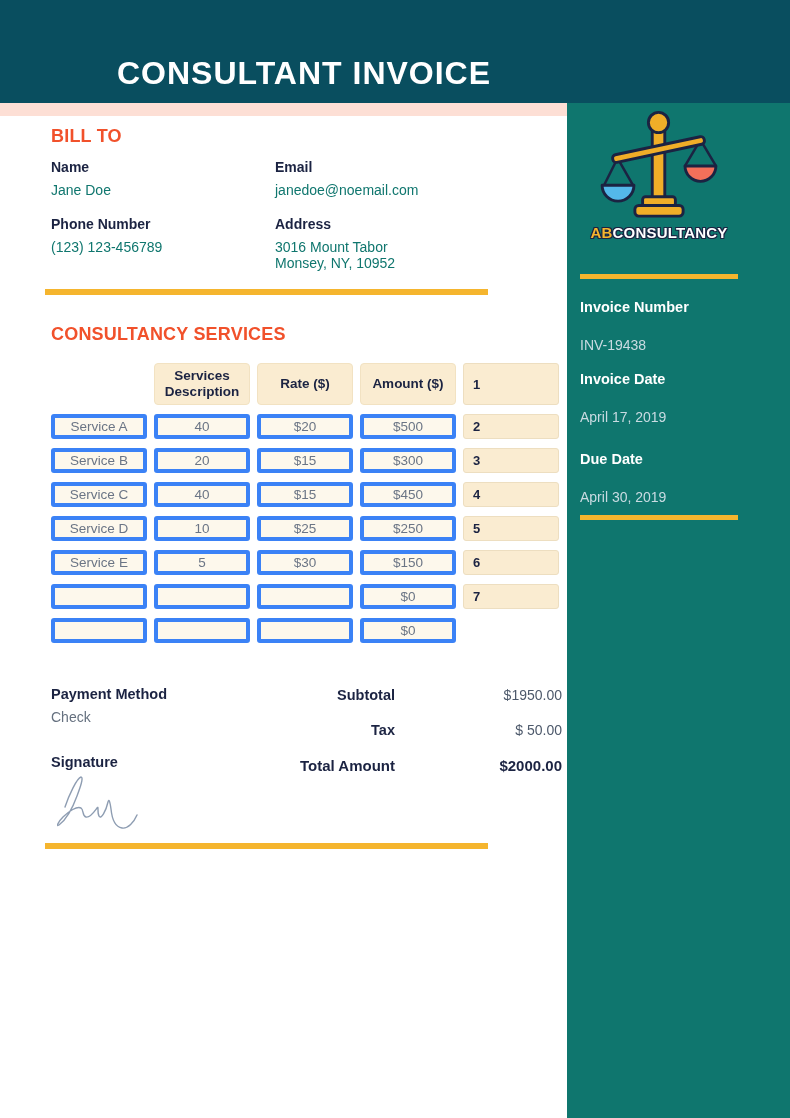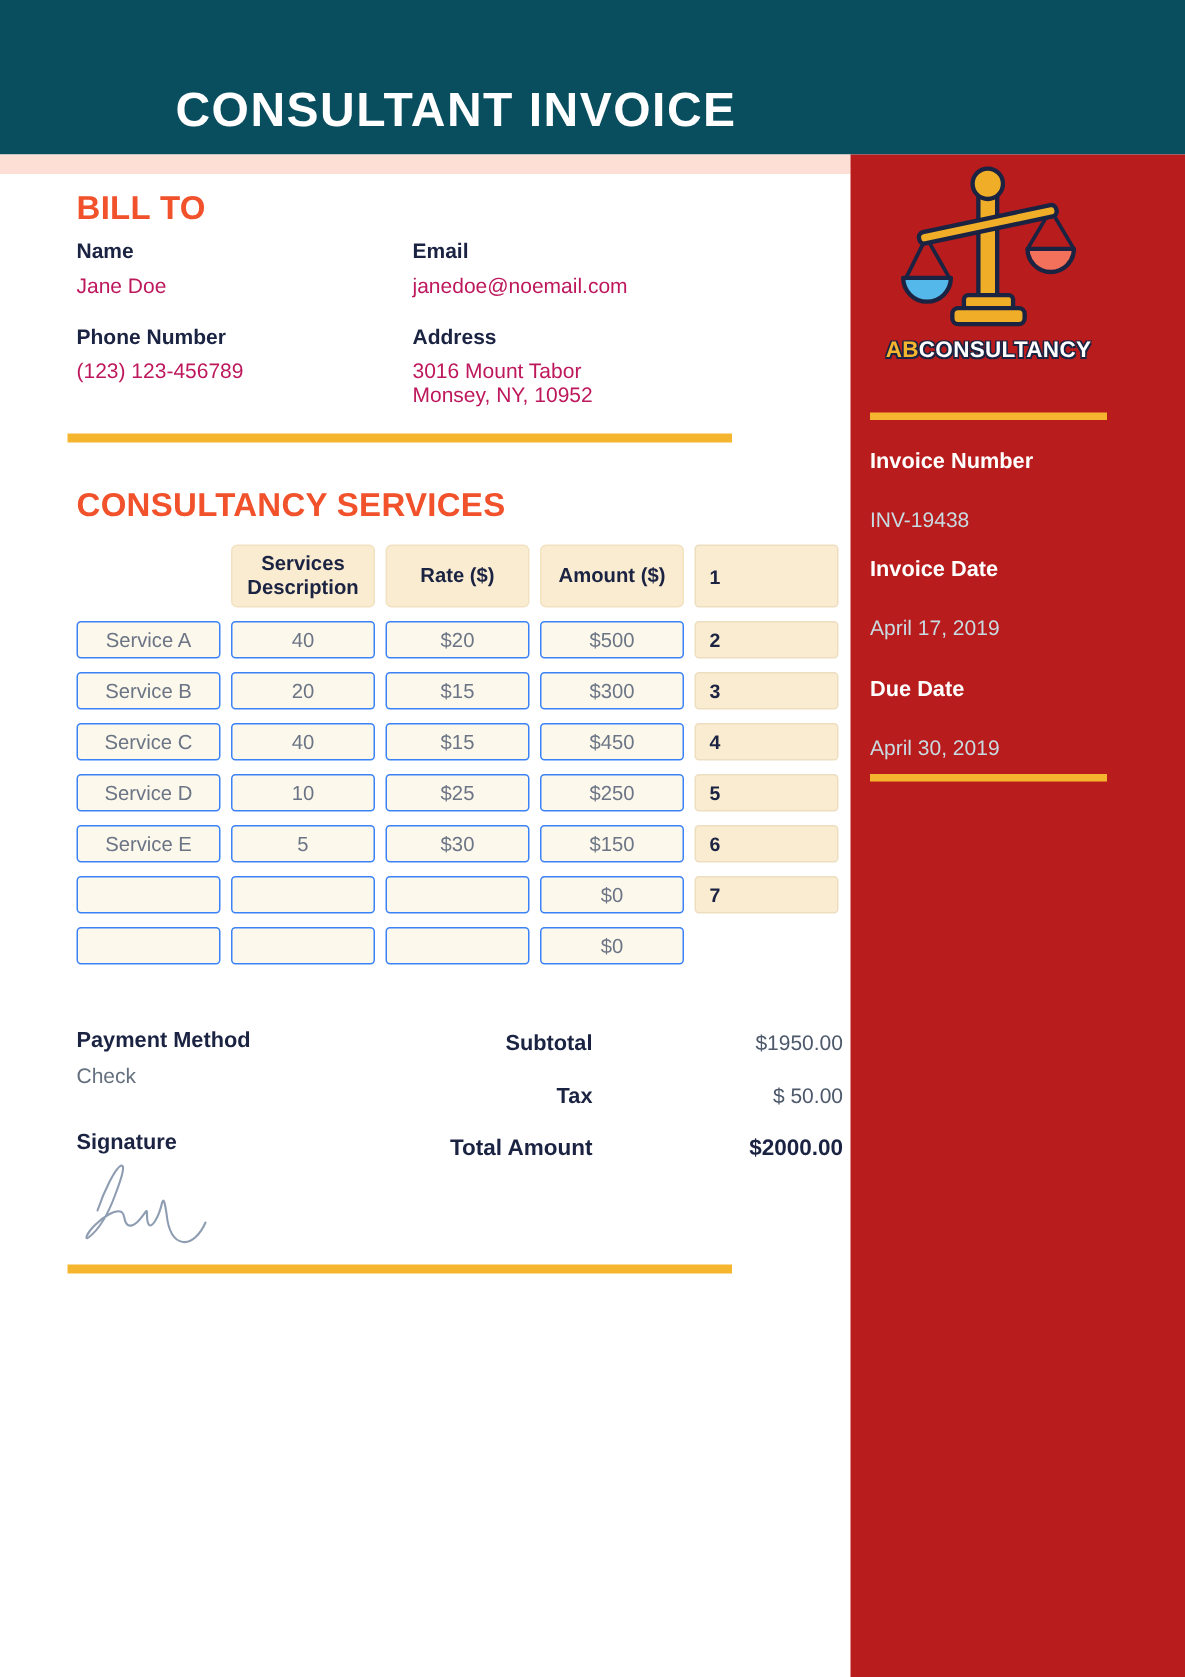--- a/index.html
+++ b/index.html
@@ -8,61 +8,61 @@
   .page { position:relative; width:790px; height:1118px; background:#ffffff; overflow:hidden; }
 
   
   .header { position:absolute; left:0; top:0; width:790px; height:103px; background:#094e5f; }
   .title-wrap { position:absolute; left:0; top:0; width:608px; height:103px;
     display:flex; align-items:flex-end; justify-content:center; padding-bottom:11px; }
   .title { color:#ffffff; font-size:32px; font-weight:bold; letter-spacing:1px; }
   .pink-strip { position:absolute; left:0; top:103px; width:567px; height:13px; background:#fddfd5; }
 
   
-  .sidebar { position:absolute; left:567px; top:103px; width:223px; height:1015px; background:#b91c1c; }
+  .sidebar { position:absolute; left:567px; top:103px; width:223px; height:1015px; background:#0f766e; }
   .side-inner { padding:7px 0 0 13px; width:171px; }
   .logo-wrap { width:158px; text-align:center; }
   .brand { margin-top:2px; font-size:15px; font-weight:bold; letter-spacing:0.2px;
     text-shadow:1px 1px 0 #1b2342,-1px 1px 0 #1b2342,1px -1px 0 #1b2342,-1px -1px 0 #1b2342; }
   .brand .b1 { color:#f5b52e; }
   .brand .b2 { color:#ffffff; }
   .side-divider { width:158px; height:5px; background:#f5b52e; }
   .divider-top { margin-top:33px; }
   .divider-bottom { margin-top:10px; }
   .side-label { font-size:14.5px; font-weight:bold; color:#ffffff; }
   .side-value { font-size:14px; color:#c9dbe2; margin-top:22px; }
   .side-block-1 { margin-top:20px; }
   .side-block-2 { margin-top:18px; }
   .side-block-3 { margin-top:26px; }
 
   
-  .section-heading { position:absolute; left:51px; color:#f1512b; font-size:22px;
+  .section-heading { position:absolute; left:51px; color:#f1512b; font-size:18px;
     font-weight:bold; letter-spacing:0.2px; }
   .h-billto { top:126px; }
   .h-services { top:324px; }
   .billto-grid { position:absolute; left:51px; top:159px; width:470px;
     display:grid; grid-template-columns:224px 1fr; row-gap:17px; }
   .f-label { font-size:14px; font-weight:bold; color:#1b2342; }
-  .f-value { font-size:14px; color:#be185d; margin-top:7px; line-height:16.5px; }
+  .f-value { font-size:14px; color:#0f766e; margin-top:7px; line-height:16.5px; }
 
   .rule { position:absolute; left:45px; width:443px; height:6px; background:#f5b52e; }
   .rule-1 { top:289px; }
   .rule-2 { top:843px; }
 
   
   .svc-table { position:absolute; left:51px; top:363px;
     display:grid; grid-template-columns:repeat(5,96px); grid-template-rows:42px repeat(7,25px);
     column-gap:7px; row-gap:9px; }
   .th { background:#faecd1; border:1px solid #f2e2c2; border-radius:4px;
     display:flex; align-items:center; justify-content:center; text-align:center;
     font-size:13.5px; font-weight:bold; color:#1b2342; line-height:1.2; }
   .num { background:#faecd1; border:1px solid #eddec0; border-radius:3px;
     display:flex; align-items:center; padding-left:9px;
     font-size:13px; font-weight:bold; color:#1b2342; }
-  .td { background:#fdf8ec; border:1px solid #3b82f6; border-radius:3px;
+  .td { background:#fdf8ec; border:4px solid #3b82f6; border-radius:3px;
     display:flex; align-items:center; justify-content:center;
     font-size:13.5px; color:#6b7585; }
   .corner { background:transparent; }
 
   
   .payment { position:absolute; left:51px; top:686px; }
   .pm-label { font-size:14.5px; font-weight:bold; color:#1b2342; }
   .pm-value { font-size:14px; color:#65707f; margin-top:7px; }
   .sig-label { margin-top:29px; }
   .sig-svg { margin-top:4px; margin-left:3px; }

